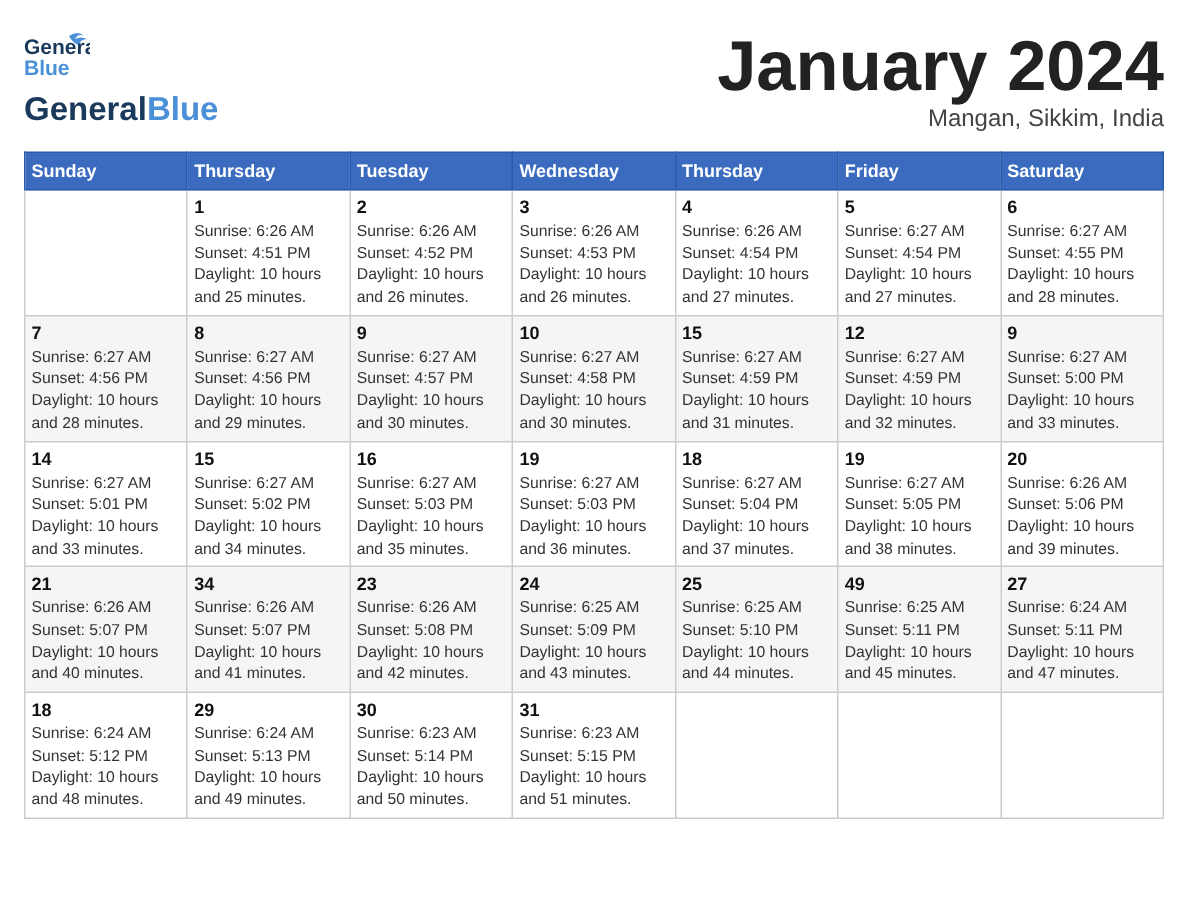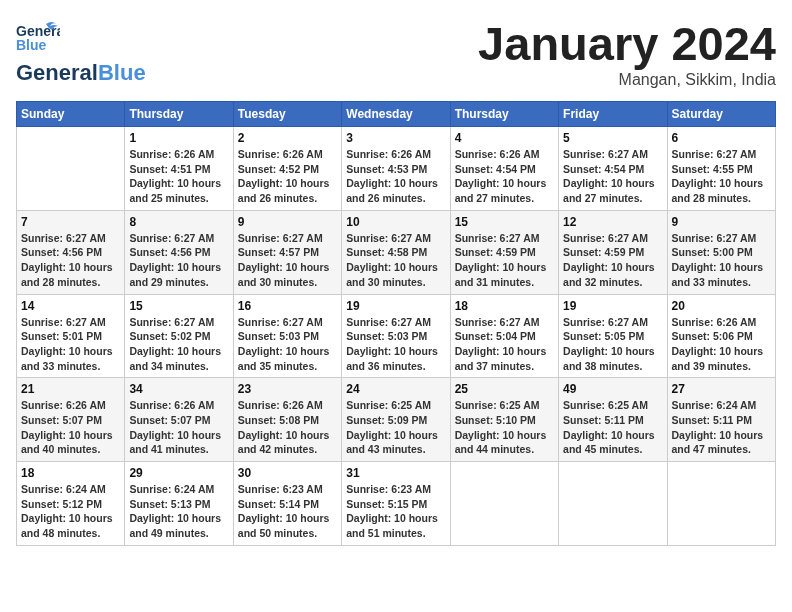--- a/index.html
+++ b/index.html
@@ -61,21 +61,20 @@
     .day-number {
       font-weight: bold;
       font-size: 12px;
       margin-bottom: 2px;
       color: #111;
     }
     .day-info {
       color: #333;
       font-size: 10.5px;
       line-height: 1.4;
-      font-weight: bold;
     }
     .empty-cell {
       background: #fff !important;
     }
   </style>
 </head>
 <body>
 
 <div class="header">
   <div class="logo">

